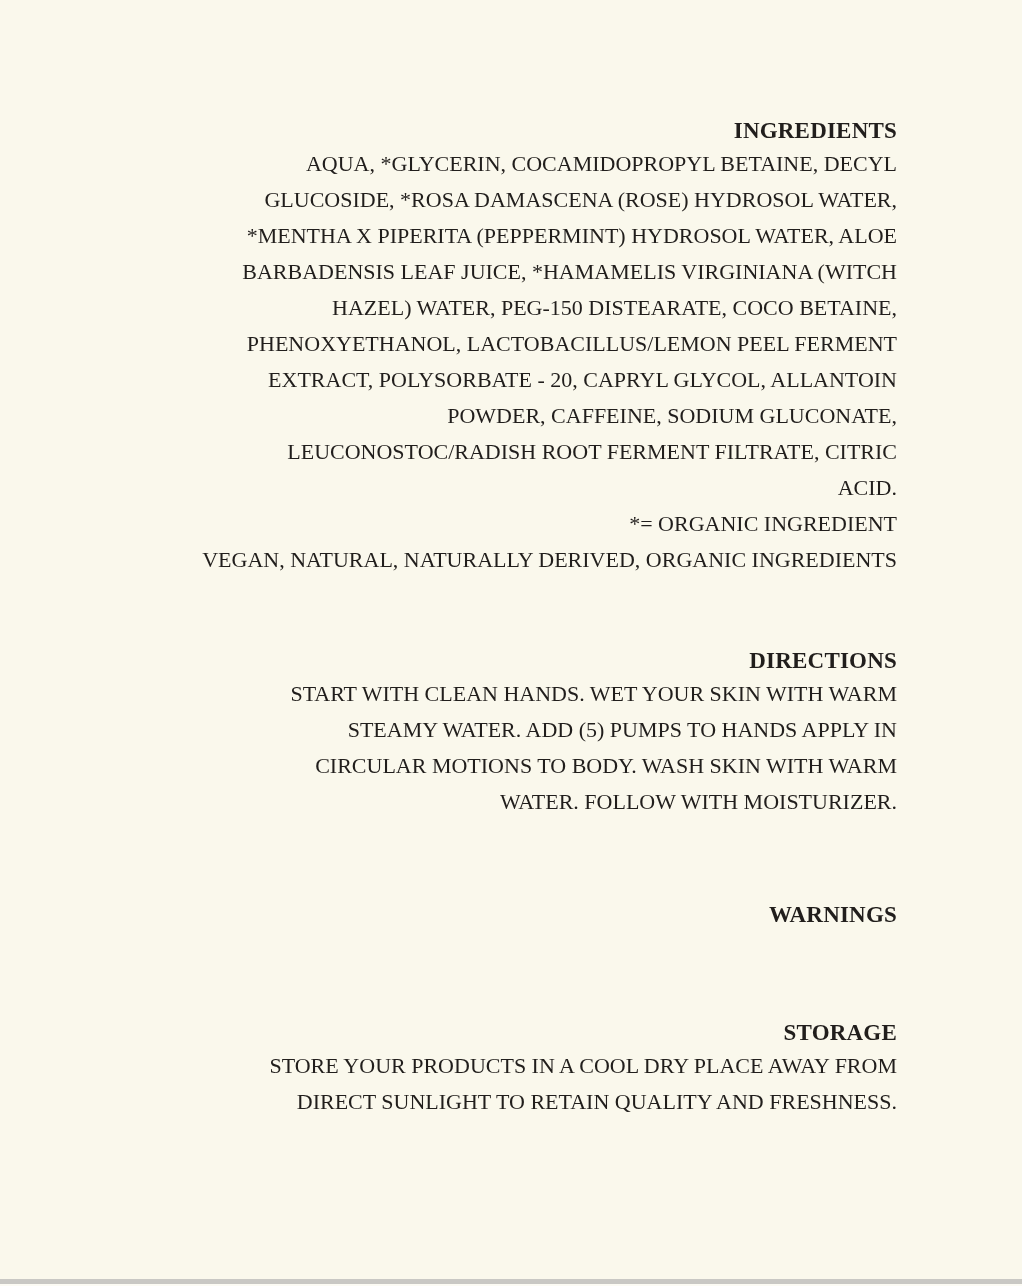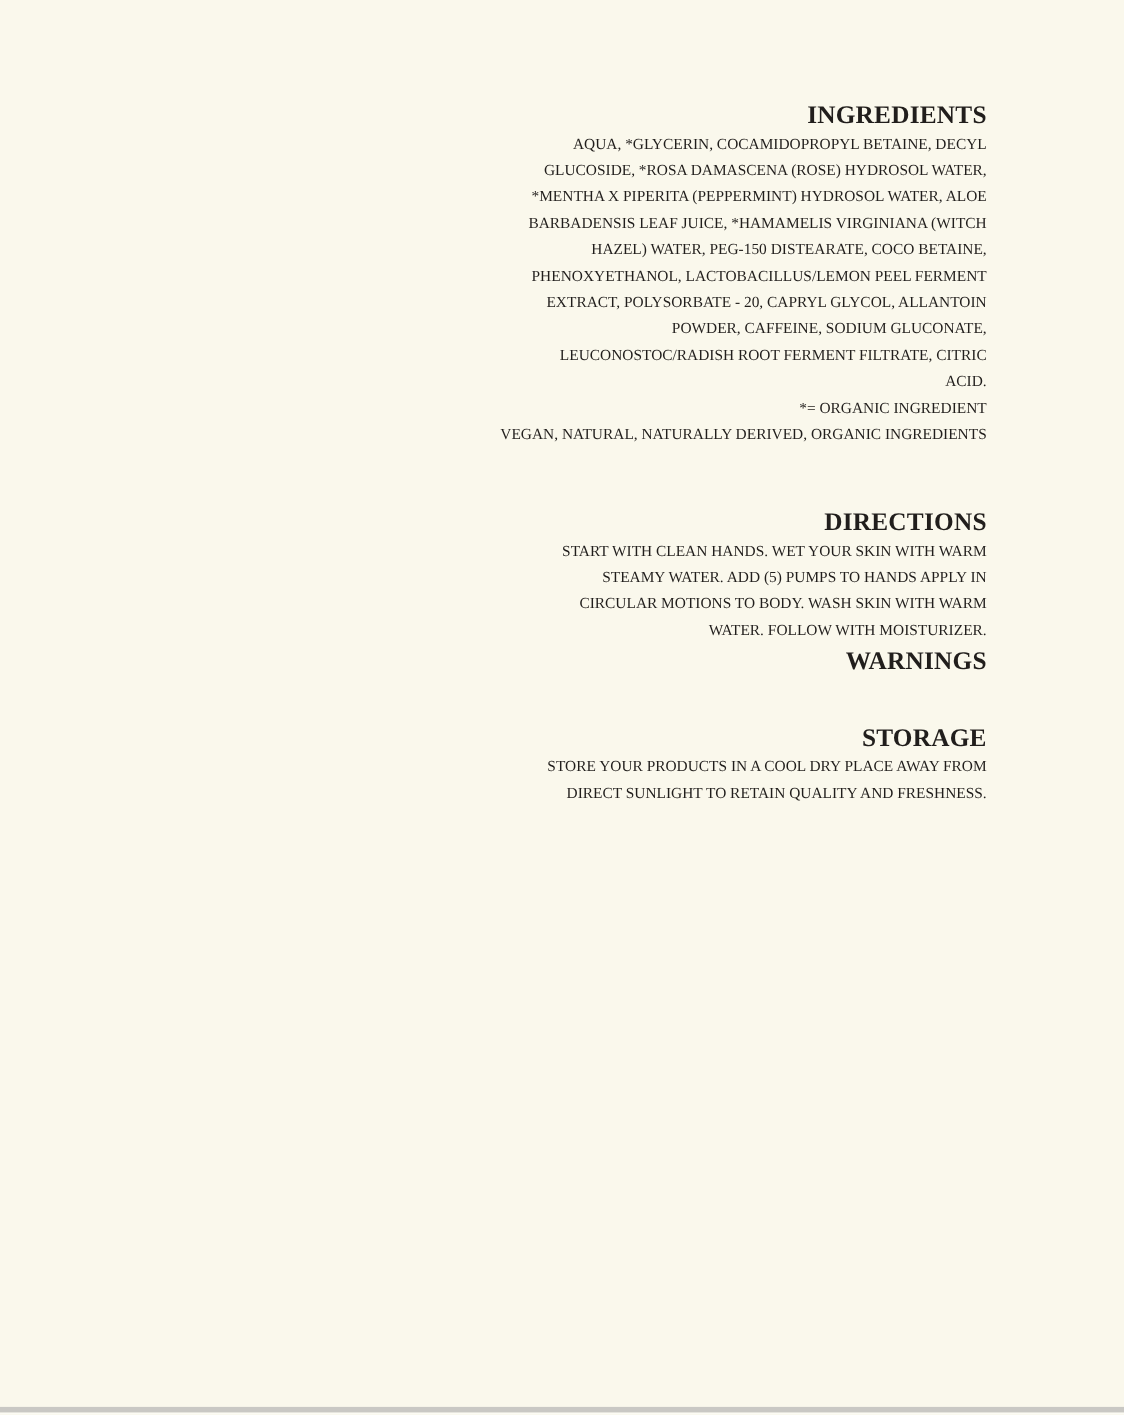--- a/index.html
+++ b/index.html
@@ -26,30 +26,30 @@
     text-align: right;
   }
   .section { margin: 0; }
   .section-title {
     font-size: 23px;
     font-weight: bold;
     line-height: 30px;
     letter-spacing: 0.2px;
   }
   .section-body {
-    font-size: 14px;
+    font-size: 22px;
     font-weight: normal;
-    line-height: 24px;
+    line-height: 36px;
     white-space: pre-line;
     letter-spacing: 0px;
   }
-  .sec-ingredients { margin-top: 90px; }
-  .sec-directions  { margin-top: 52px; font-family: Liberation Serif, serif; }
-  .sec-warnings    { }
-  .sec-storage     { margin-top: 40px; }
+  .sec-ingredients { margin-top: 116px; }
+  .sec-directions  { margin-top: 68px; font-family: Liberation Serif, serif; }
+  .sec-warnings    { margin-top: 80px; }
+  .sec-storage     { margin-top: 88px; }
   .bottom-bar {
     position: absolute;
     left: 0;
     bottom: 2px;
     width: 100%;
     height: 5px;
     background: #C9C8C4;
   }
   .bottom-bar-under {
     position: absolute;

